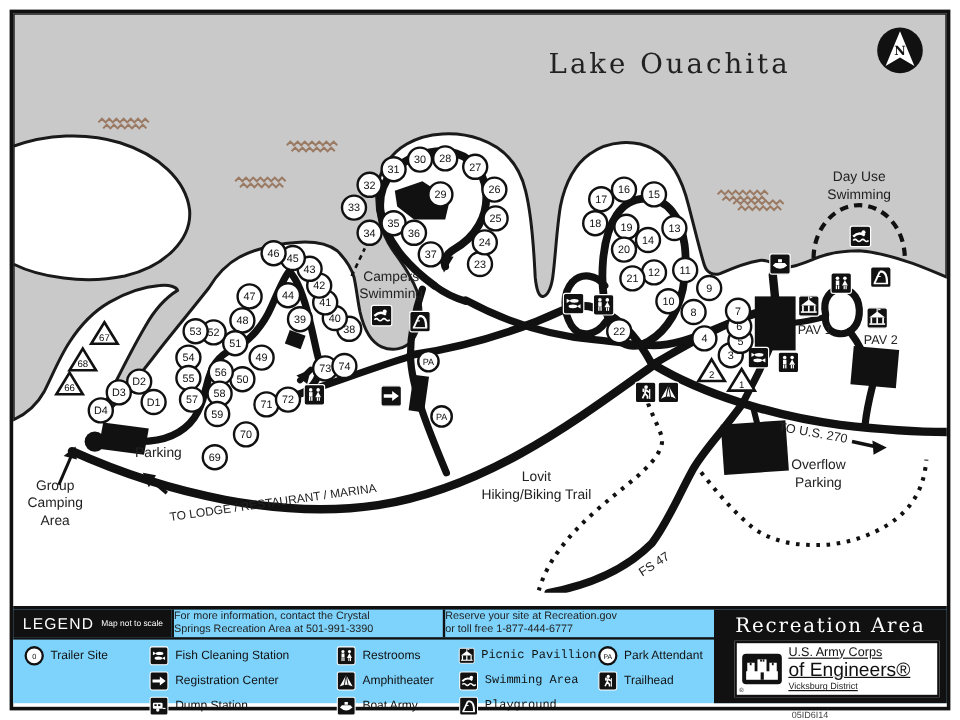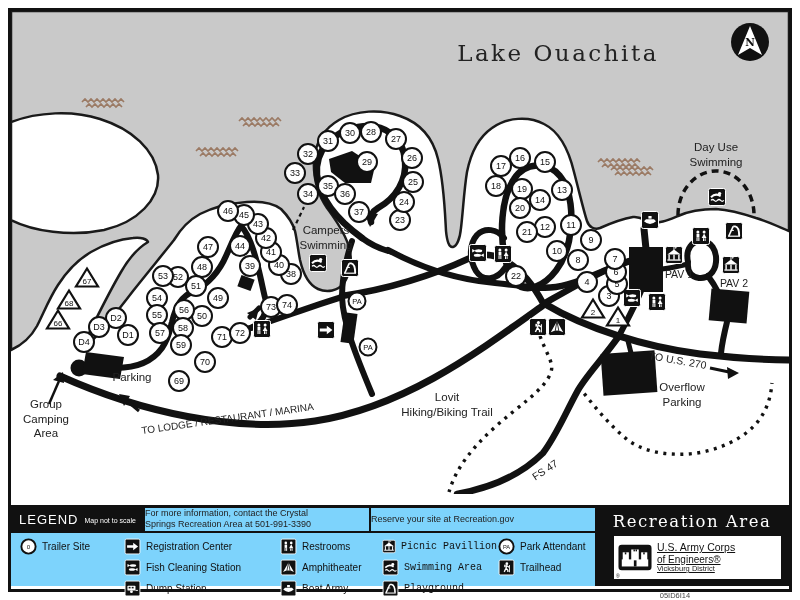--- a/index.html
+++ b/index.html
@@ -22,21 +22,21 @@
   .lg-col{display:flex;flex-direction:column;}
   .lg-c1{width:104px;gap:44px;} .lg-c2{width:156px;} .lg-c3{width:102px;} .lg-c4{width:116px;font-family:Liberation Mono, monospace;} .lg-c5{width:98px;}
   .lg-item{display:flex;align-items:center;gap:4px;height:21px;}
   .lg-item span{font-size:10px;color:#111;white-space:nowrap;}
   .lg-right{width:194px;background:#111;color:#fff;display:flex;flex-direction:column;}
   .cs-title{text-align:center;padding-top:3px;font-family:"DejaVu Serif",serif;font-size:16.5px;
             letter-spacing:1.5px;line-height:1.3;}
   .usace-box{position:relative;background:#fff;border:2px solid #111;margin:2px 6px 5px 17px;
              flex:1;display:flex;align-items:center;gap:5px;padding:2px 4px;color:#111;text-decoration:underline;}
   .usace-text{line-height:1.12;}
-  .usace-l1{font-size:10.5px;} .usace-l2{font-size:10px;} .usace-l3{font-size:7.5px;color:#222;}
+  .usace-l1{font-size:10.5px;} .usace-l2{font-size:16px;} .usace-l3{font-size:7.5px;color:#222;}
   .regmark{position:absolute;left:2px;bottom:0px;font-size:5px;color:#111;}
   .doc-code{position:absolute;left:600px;top:591px;width:150px;text-align:center;font-size:7.5px;
             color:#444;z-index:7;}
 </style>
 </head>
 <body>
 
 <div class="stage">
 
   <svg id="map" width="778" height="483" viewBox="11 11 778 483">
@@ -604,20 +604,21 @@
         <div class="lg-head">
           <span class="big">LEGEND</span>
           <span class="small">Map not to scale</span>
         </div>
         <div class="lg-info">
           <span>For more information, contact the Crystal</span>
           <span>Springs Recreation Area at 501-991-3390</span>
         </div>
         <div class="lg-info">
           <span>Reserve your site at Recreation.gov</span>
+          <span>or toll free 1-877-444-6777</span>
         </div>
       </div>
       <div class="lg-items" id="legend-items">
           <div class="lg-col lg-c1">
             <div class="lg-item">
               <svg width="19" height="19" viewBox="-10 -10 20 20">
                 <circle r="7.5" fill="#fff" stroke="#111111" stroke-width="2"></circle>
                 <text y="2.4" text-anchor="middle" font-size="6.5" fill="#111111">0</text>
               </svg>
               <span>Trailer Site</span>
@@ -628,36 +629,36 @@
                 <text y="4.6" text-anchor="middle" font-size="5" fill="#111111">00</text>
               </svg>
               <span>Tent Site</span>
             </div>
           </div>
           <div class="lg-col lg-c2">
             <div class="lg-item">
               <svg width="19" height="19" viewBox="-10 -10 20 20">
                 <g transform="scale(0.92)">
                   <rect x="-8.5" y="-8.5" width="17" height="17" rx="1.8" fill="#111111" stroke="#fff" stroke-width="1"></rect>
-                  <polygon points="-6.2,-1.5 0.8,-1.5 0.8,-4.2 6.4,0 0.8,4.2 0.8,1.5 -6.2,1.5" fill="#fff"></polygon>
-                </g>
-              </svg>
-              <span>Registration Center</span>
-            </div>
-            <div class="lg-item">
-              <svg width="19" height="19" viewBox="-10 -10 20 20">
-                <g transform="scale(0.92)">
-                  <rect x="-8.5" y="-8.5" width="17" height="17" rx="1.8" fill="#111111" stroke="#fff" stroke-width="1"></rect>
                   <ellipse cx="0.6" cy="-2.3" rx="3.6" ry="1.55" fill="#fff"></ellipse>
                   <polygon points="-2.6,-2.3 -5.8,-4 -5.8,-0.6" fill="#fff"></polygon>
                   <ellipse cx="-0.6" cy="2.3" rx="3.6" ry="1.55" fill="#fff"></ellipse>
                   <polygon points="2.6,2.3 5.8,0.6 5.8,4" fill="#fff"></polygon>
                 </g>
               </svg>
               <span>Fish Cleaning Station</span>
+            </div>
+            <div class="lg-item">
+              <svg width="19" height="19" viewBox="-10 -10 20 20">
+                <g transform="scale(0.92)">
+                  <rect x="-8.5" y="-8.5" width="17" height="17" rx="1.8" fill="#111111" stroke="#fff" stroke-width="1"></rect>
+                  <polygon points="-6.2,-1.5 0.8,-1.5 0.8,-4.2 6.4,0 0.8,4.2 0.8,1.5 -6.2,1.5" fill="#fff"></polygon>
+                </g>
+              </svg>
+              <span>Registration Center</span>
             </div>
             <div class="lg-item">
               <svg width="19" height="19" viewBox="-10 -10 20 20">
                 <g transform="scale(0.92)">
                   <rect x="-8.5" y="-8.5" width="17" height="17" rx="1.8" fill="#111111" stroke="#fff" stroke-width="1"></rect>
                   <rect x="-5.8" y="-3.2" width="9.2" height="5.6" rx="1" fill="#fff"></rect>
                   <rect x="-4.4" y="-1.9" width="2.2" height="1.8" fill="#1a1a1a"></rect>
                   <rect x="-0.9" y="-1.9" width="2.2" height="1.8" fill="#1a1a1a"></rect>
                   <circle cx="-1.2" cy="3.6" r="1.6" fill="#fff"></circle>
                   <rect x="3.4" y="1.6" width="2.8" height="1.1" fill="#fff"></rect>

